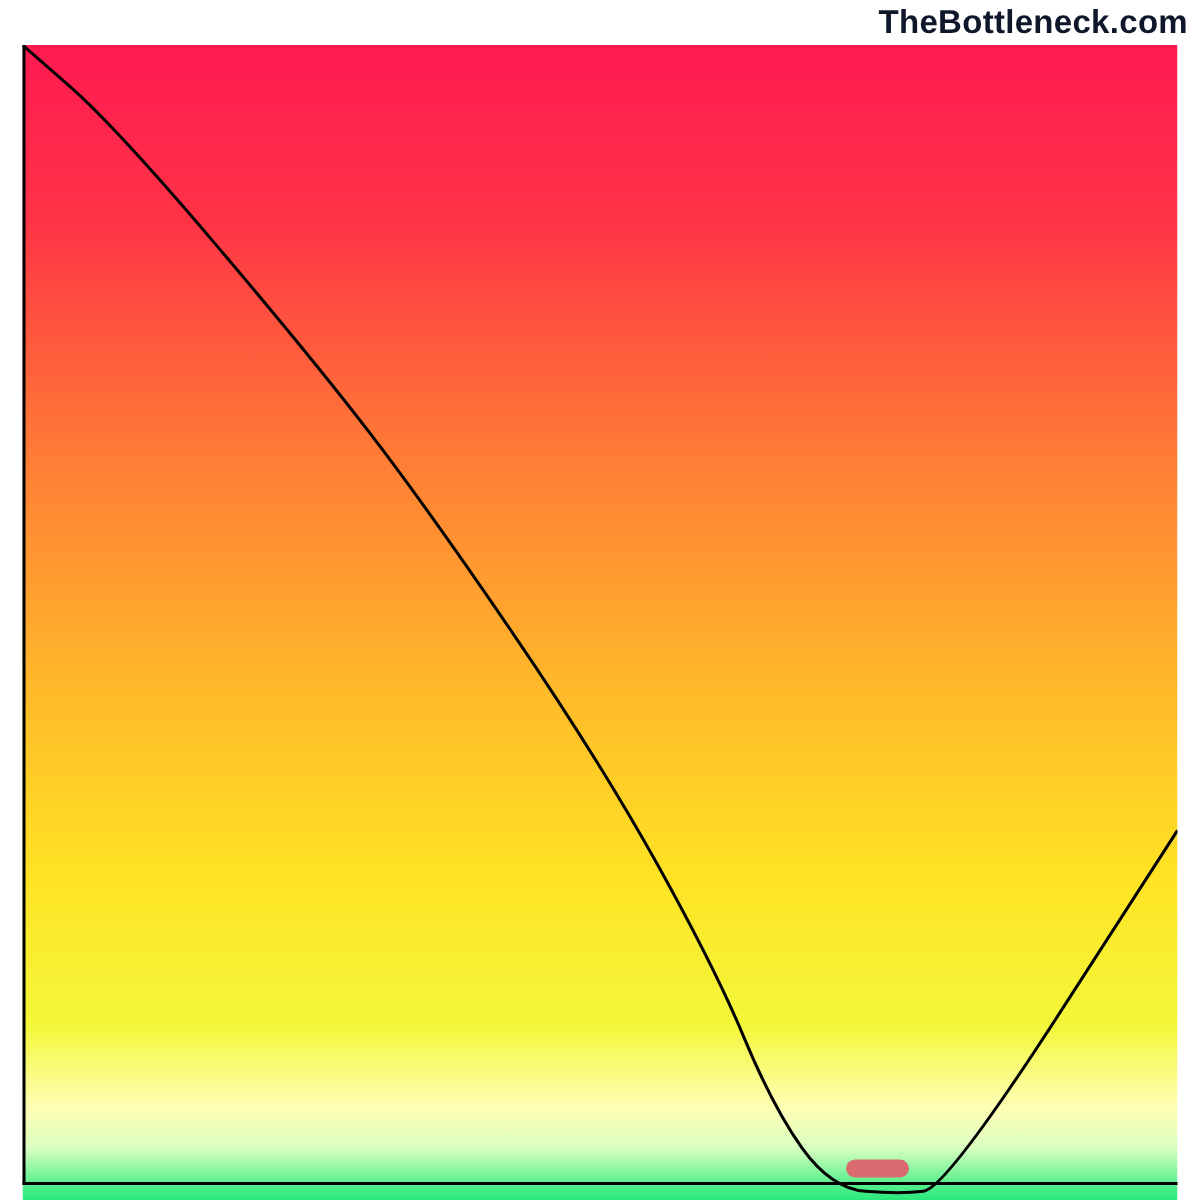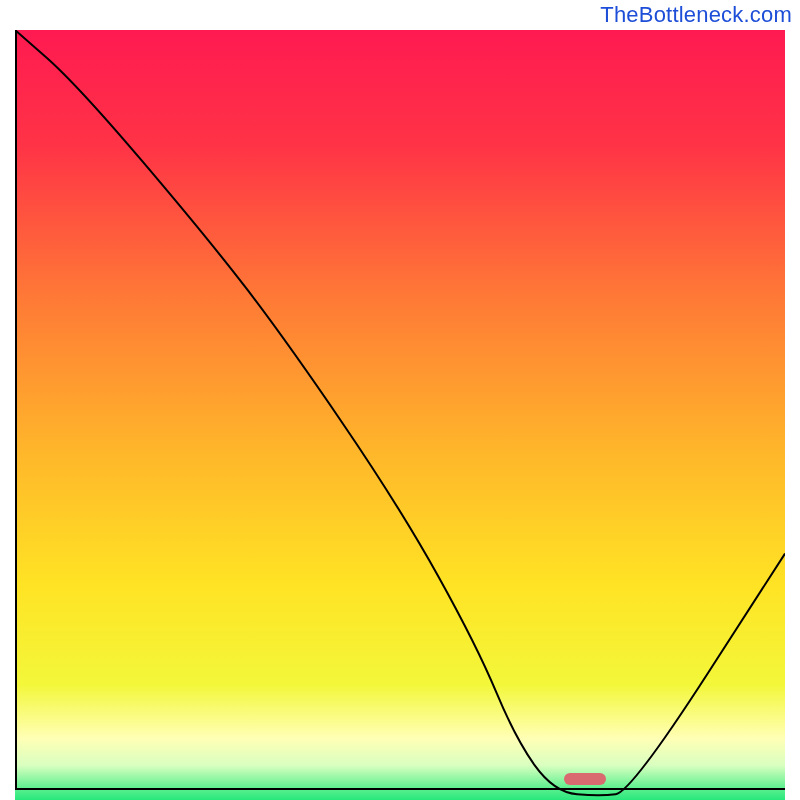--- a/index.html
+++ b/index.html
@@ -10,22 +10,22 @@
     font-family: Arial, Helvetica, sans-serif;
     background: #ffffff;
     position: relative;
     overflow: hidden;
   }
   .watermark {
     position: absolute;
     top: 2px;
     right: 8px;
     font-size: 22px;
-    font-weight: 400;
-    color: #1d4ed8;
+    font-weight: 700;
+    color: #0f172a;
     letter-spacing: 0.2px;
     margin-left: 32px;
   }
   .plot-area {
     position: absolute;
     left: 15px;
     top: 30px;
     width: 770px;
     height: 760px;
   }

